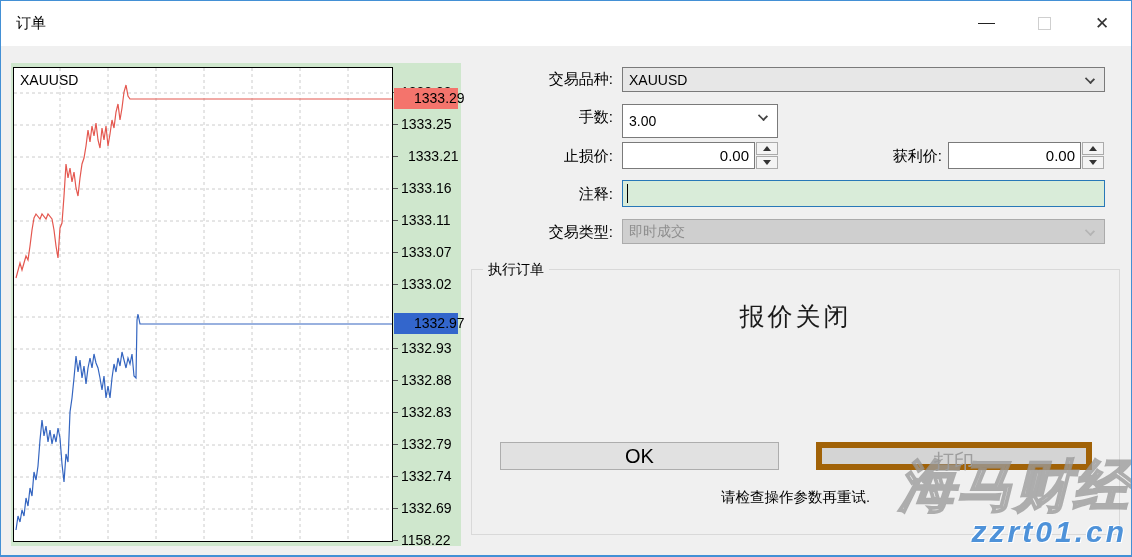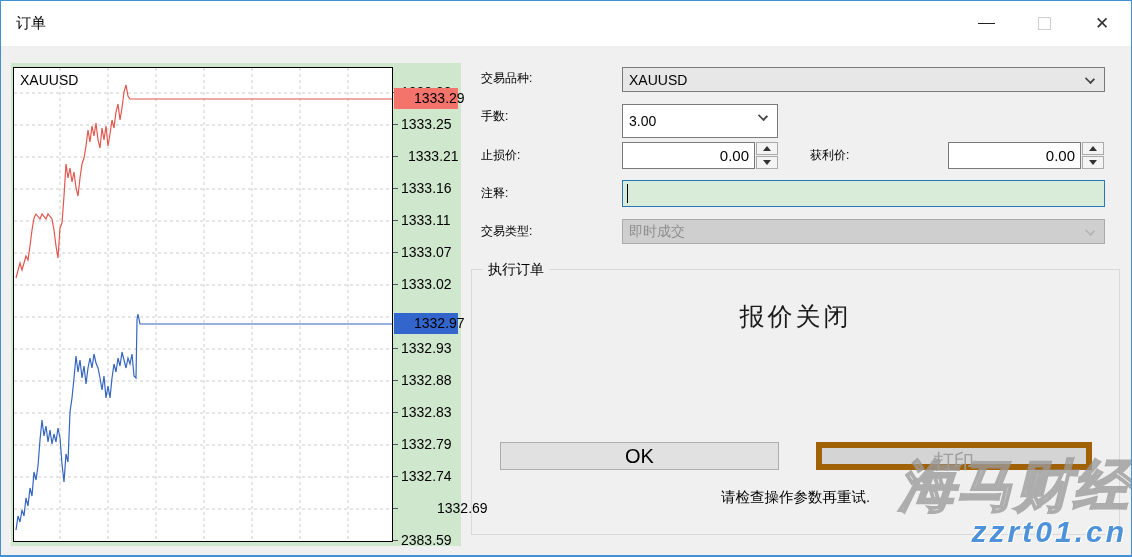--- a/index.html
+++ b/index.html
@@ -19,21 +19,21 @@
   .max-glyph { width:13px; height:13px; border:1px solid #cfcfcf; }
   .close-glyph { font-size:17px; color:#333; line-height:1; }
   
   .scale-panel { position:absolute; left:10px; top:62px; width:450px; height:483px; background:#cfe7cd; }
   .chartbox { position:absolute; left:2px; top:4px; width:380px; height:475px; background:#ffffff; border:1px solid #000; }
   .chart-symbol { position:absolute; left:6px; top:4px; font-size:14px; color:#000; z-index:3; }
   .tick-label { position:absolute; left:390px; font-size:14px; color:#000; height:16px; line-height:16px; }
   .tick-dash { position:absolute; left:382px; width:5px; height:0; border-top:1px solid #555; }
   .price-badge { position:absolute; left:383px; width:64px; height:21px; line-height:21px; font-size:14px; color:#000; padding-left:20px; z-index:2; }
   
-  .flabel { position:absolute; font-size:12px; color:#000; text-align:left; }
+  .flabel { position:absolute; font-size:15px; color:#000; text-align:right; }
   .combo { position:absolute; border:1px solid #7a7a7a; font-size:14px; color:#000; display:flex; align-items:center; padding-left:6px; }
   .combo .chev { position:absolute; right:10px; top:7px; width:8px; height:8px; border-right:2px solid #444; border-bottom:2px solid #444; transform:rotate(45deg) scaleY(0.8); }
   .combo.gray { background:#e7e7e7; }
   .combo.white { background:#ffffff; }
   .combo.disabled { background:#cfcfcf; border-color:#ababab; color:#8f8f8f; }
   .combo.disabled .chev { border-color:#b4b4b4; }
   .spinner { position:absolute; height:28px; }
   .spin-input { position:absolute; left:0; top:0; width:133px; height:27px; background:#fff; border:1px solid #7a7a7a; font-size:15px; text-align:right; padding:4px 5px 0 0; }
   .spin-btns { position:absolute; left:134px; top:0; width:22px; height:27px; }
   .spin-up, .spin-down { position:absolute; left:0; width:22px; height:13px; background:#f4f4f4; border:1px solid #ababab; display:flex; align-items:center; justify-content:center; }
@@ -122,23 +122,23 @@
         <div class="tick-label" style="top: 277px;">1332.93</div>
         <div class="tick-dash" style="top: 317px;"></div>
         <div class="tick-label" style="top: 309px;">1332.88</div>
         <div class="tick-dash" style="top: 349px;"></div>
         <div class="tick-label" style="top: 341px;">1332.83</div>
         <div class="tick-dash" style="top: 381px;"></div>
         <div class="tick-label" style="top: 373px;">1332.79</div>
         <div class="tick-dash" style="top: 413px;"></div>
         <div class="tick-label" style="top: 405px;">1332.74</div>
         <div class="tick-dash" style="top: 445px;"></div>
-        <div class="tick-label" style="top: 437px; margin-left: 36px;">1332.69</div>
+        <div class="tick-label" style="top: 437px;">1332.69</div>
         <div class="tick-dash" style="top: 477px;"></div>
-        <div class="tick-label" style="top: 469px;">2383.59</div>
+        <div class="tick-label" style="top: 469px;">1158.22</div>
       </div>
     <div class="price-badge" id="ask-badge" style="background: rgb(244, 116, 108); top: 25px;">1333.29</div>
     <div class="price-badge" id="bid-badge" style="background: rgb(51, 102, 204); top: 250px;">1332.97</div>
   </div>
 
   <div class="flabel" style="left:480px; top:69px; width:132px;">交易品种:</div>
   <div class="combo gray" style="left:621px; top:66px; width:483px; height:25px;">
     <span>XAUUSD</span>
     <span class="chev"></span>
   </div>

